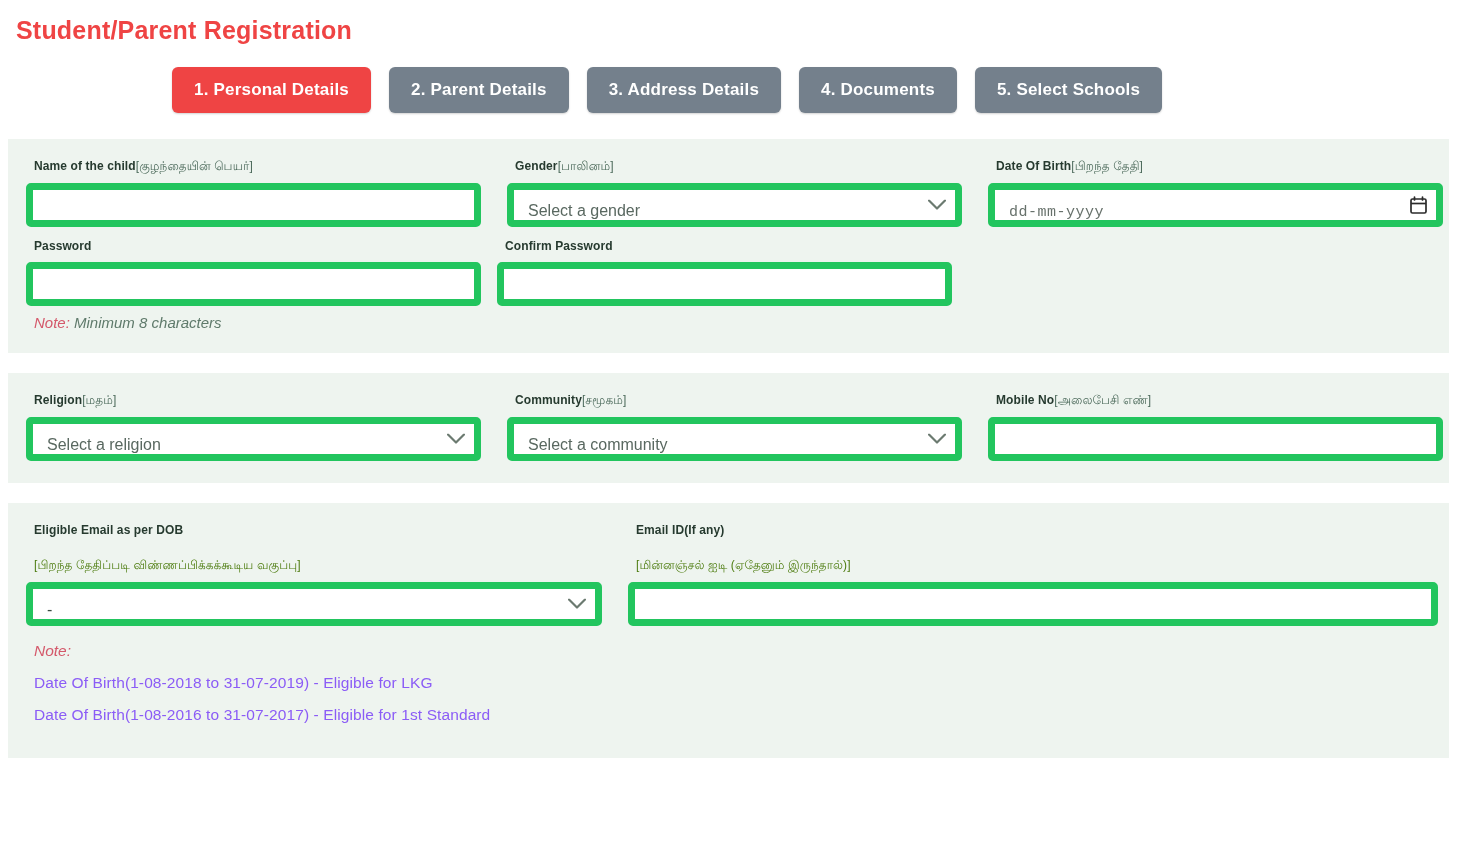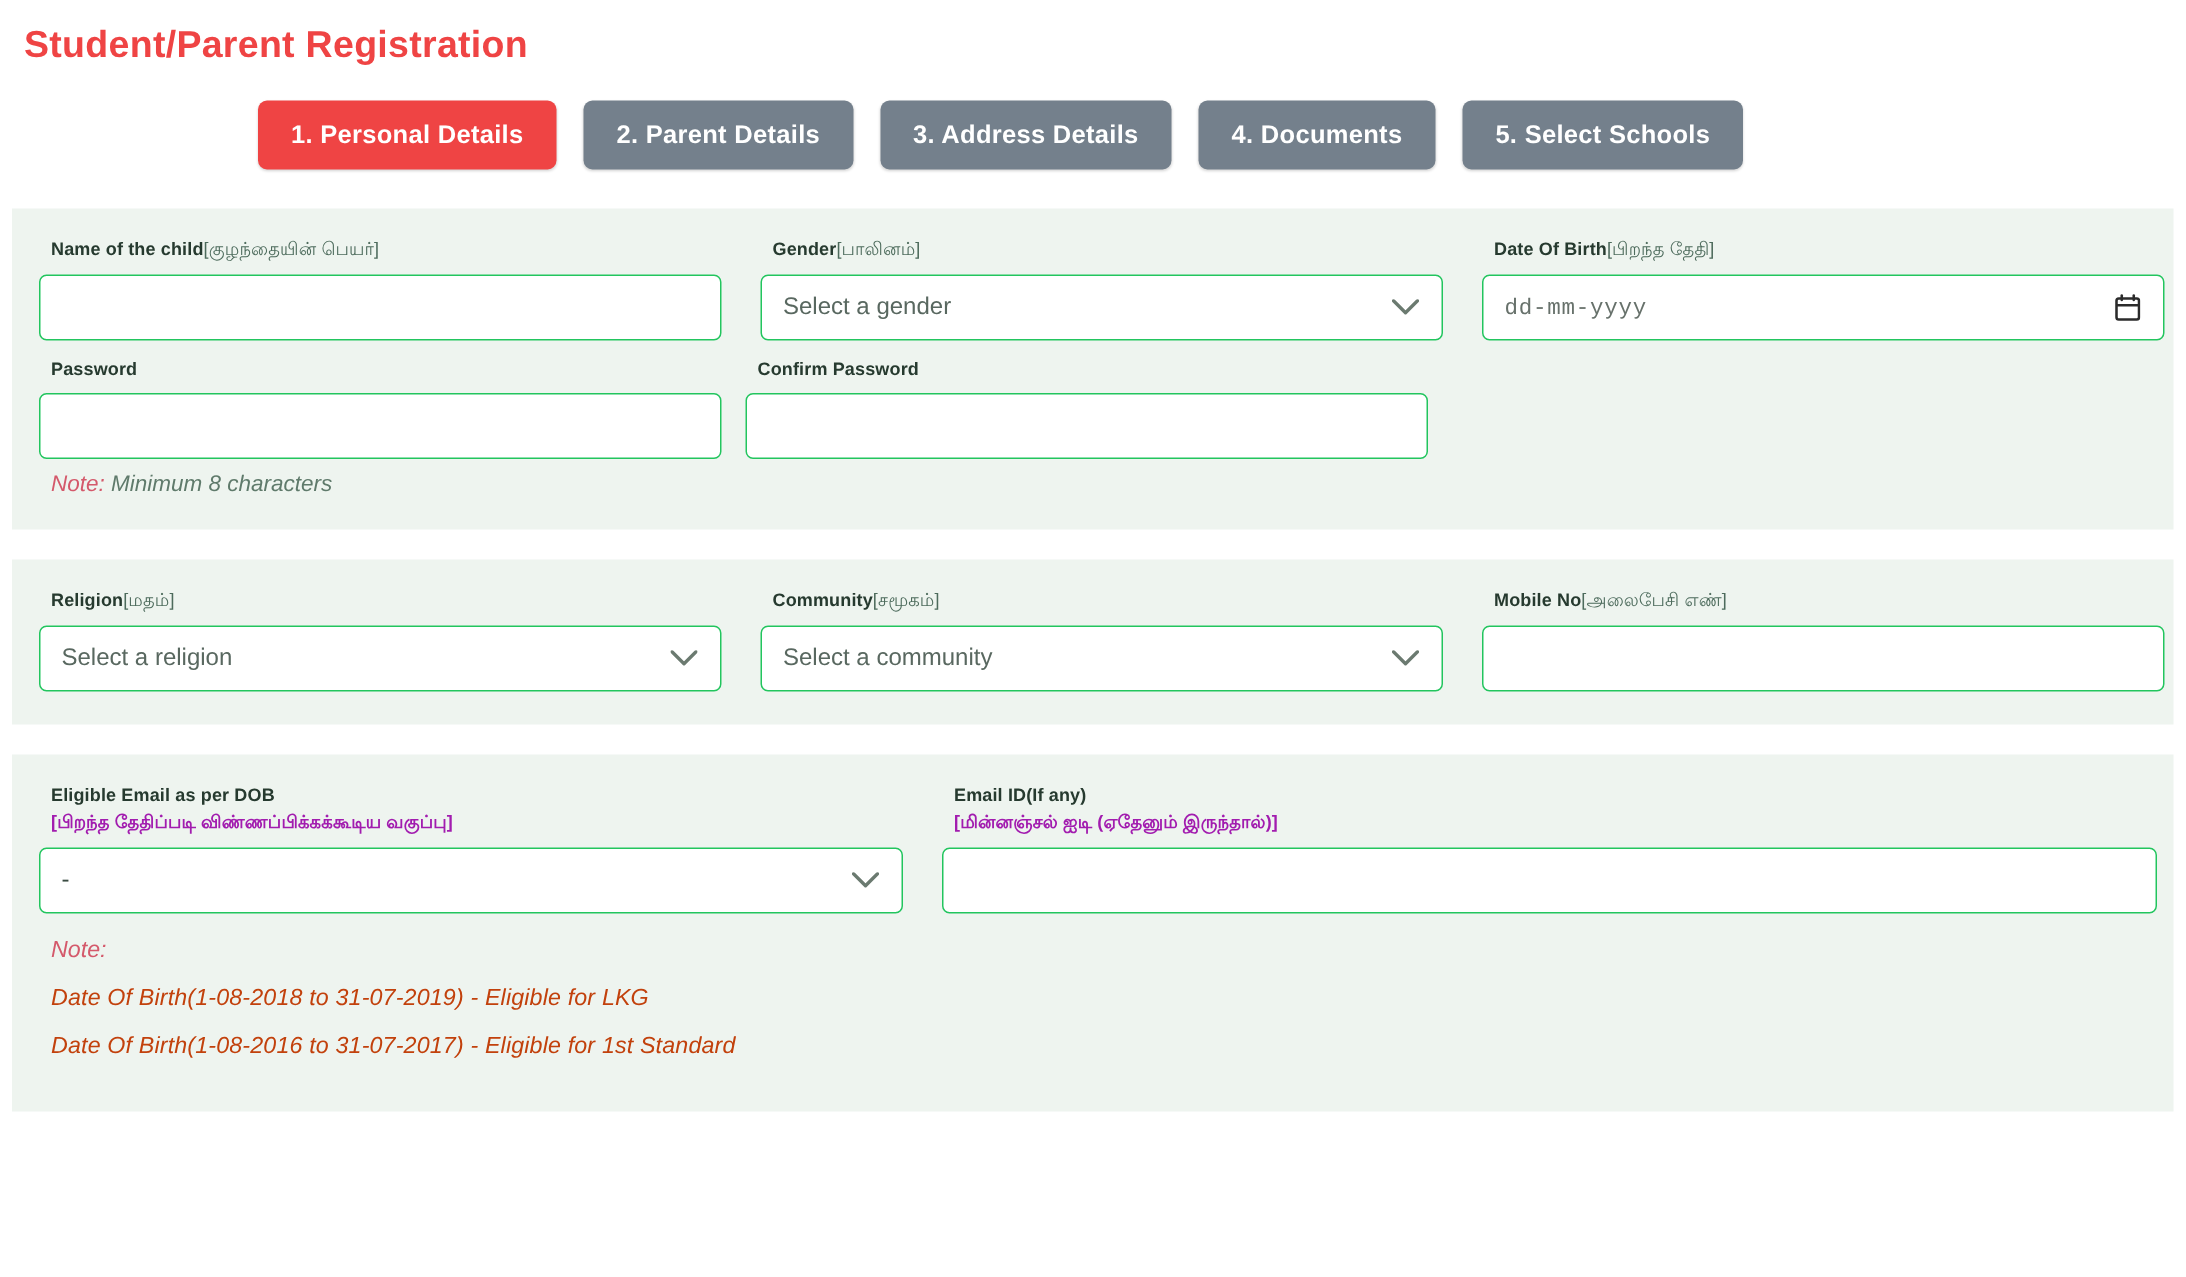--- a/index.html
+++ b/index.html
@@ -75,32 +75,32 @@
     margin: 0 0 9px 8px;
     letter-spacing: .1px;
     white-space: nowrap;
   }
   .label .tamil {
     font-weight: 400;
     color: #4d6b5c;
   }
   .label-tamil-line {
     display: block;
-    font-weight: 700;
-    color: #a21caf;
-    margin-top: 4px;
+    font-weight: 400;
+    color: #4d7c0f;
+    margin-top: 21px;
     white-space: nowrap;
   }
 
   .field {
     box-sizing: border-box;
     width: 100%;
     height: 44px;
     background: #ffffff;
-    border: 1px solid #22c55e;
+    border: 7px solid #22c55e;
     border-radius: 5px;
     font-family: "Liberation Sans", sans-serif;
     font-size: 16px;
     color: #3a4b42;
     padding: 0 14px;
     outline: none;
     display: block;
   }
 
   .select-wrap { position: relative; width: 100%; }
@@ -135,23 +135,22 @@
 
   .note {
     margin: 8px 0 0 8px;
     font-style: italic;
     font-size: 15px;
     color: #5f7a6b;
   }
   .note .note-kw { color: #d4596b; }
   .note-line {
     margin: 14px 0 0 8px;
-    font-style: italic;
     font-size: 15.5px;
-    color: #c2410c;
+    color: #8b5cf6;
     letter-spacing: .1px;
   }
   .note-head {
     margin: 16px 0 0 8px;
     font-style: italic;
     font-size: 15.5px;
     color: #d4596b;
   }
   .spacer-col { width: 455px; flex: none; }
 </style>

